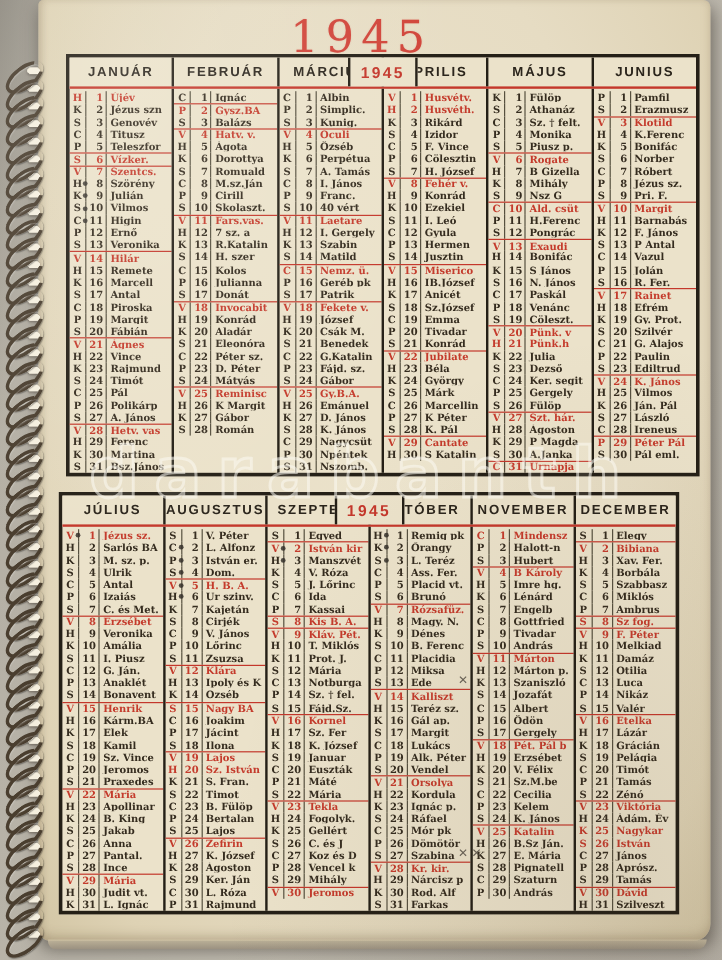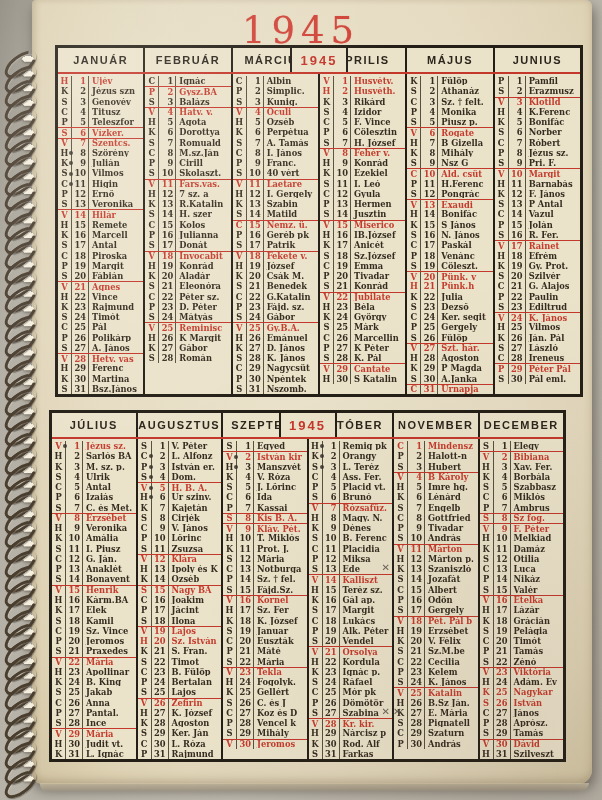--- a/index.html
+++ b/index.html
@@ -1934,20 +1934,21 @@
           <div class="mrow">
             <span class="dcell-l">H</span>
             <span class="dcell-n">31</span>
             <span class="dcell-t">Szilveszt</span>
           </div>
         </div>
       </div>
       <div class="year-tab">1945</div>
     </div>
 
+  <div class="watermark">darabanth</div>
 
   <div class="holes"></div>
   <div id="spiral">
       <div class="coil-loop" style="top: 55px;"></div>
       <div class="coil-loop" style="top: 69.7px;"></div>
       <div class="coil-loop" style="top: 84.4px;"></div>
       <div class="coil-loop" style="top: 99.1px;"></div>
       <div class="coil-loop" style="top: 113.8px;"></div>
       <div class="coil-loop" style="top: 128.5px;"></div>
       <div class="coil-loop" style="top: 143.2px;"></div>

